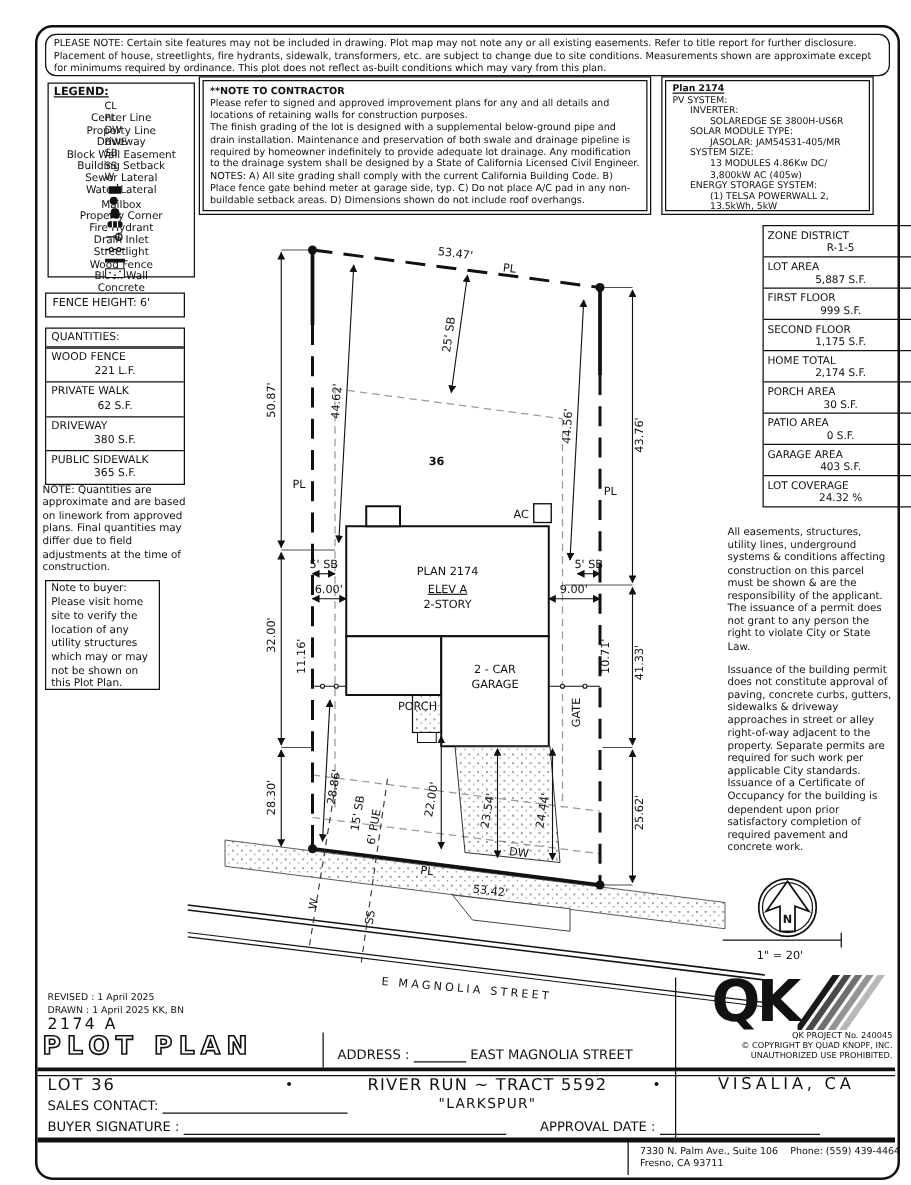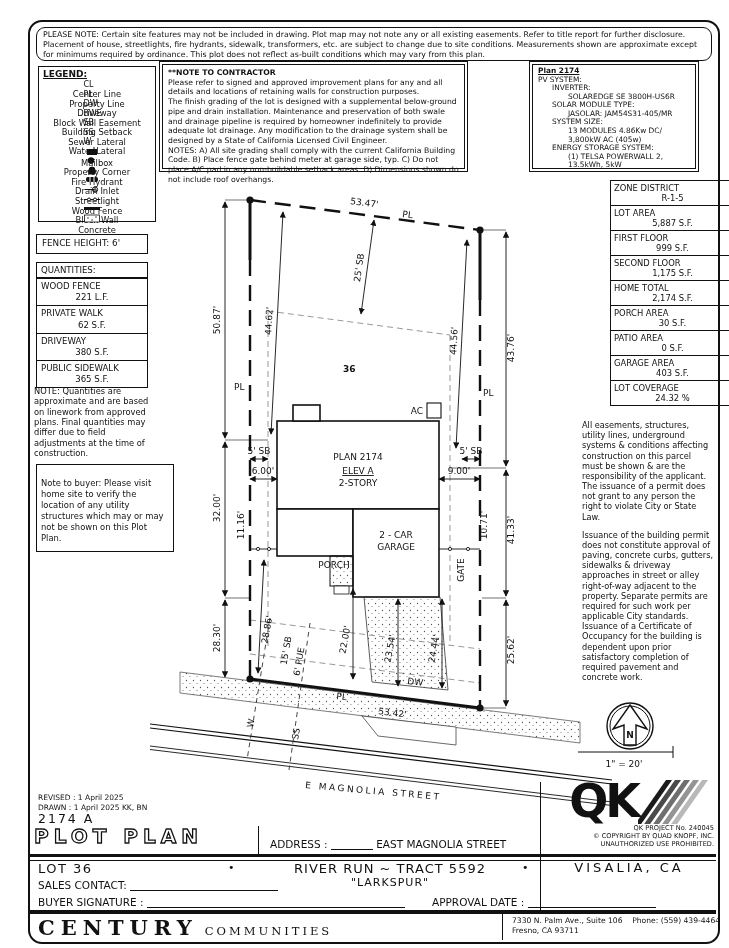--- a/index.html
+++ b/index.html
@@ -6,38 +6,38 @@
   .page{position:relative;width:729px;height:948px;background:#fff;font-family:"DejaVu Sans",sans-serif;color:#111;overflow:hidden;}
   .abs{position:absolute;}
   .pageborder{left:28px;top:20px;width:688px;height:920px;border:2.2px solid #111;border-radius:14px;pointer-events:none;}
   .topnote{left:36px;top:27px;width:676px;height:34px;border:1.7px solid #111;border-radius:9px;padding:2px 6px;font-size:7.8px;line-height:1.3;box-sizing:border-box;}
   .box{border:1.6px solid #111;box-sizing:border-box;background:#fff;}
   .dblbox{border:1.6px solid #111;outline:1.5px solid #111;outline-offset:2px;box-sizing:border-box;background:#fff;}
   .legend{left:38px;top:66px;width:118px;height:156px;padding:2px 4px;font-size:8.4px;}
   .legend .ttl{font-weight:bold;text-decoration:underline;font-size:9px;margin-bottom:1px;}
   .lrow{display:flex;align-items:center;height:9.55px;flex-direction:column;}
   .lsym{width:27px;font-size:8px;flex:none;}
-  .contractor{left:162px;top:64px;width:303px;height:105px;padding:3px 5px;font-size:7.7px;line-height:1.26;}
+  .contractor{left:162px;top:64px;width:356px;height:105px;padding:3px 5px;font-size:7.7px;line-height:1.26;}
   .contractor .ttl{font-weight:bold;}
   .pvbox{left:532px;top:64px;width:164px;height:105px;padding:2px 5px;font-size:7.4px;line-height:1.16;}
   .pvbox .ttl{font-weight:bold;text-decoration:underline;}
   .ind1{padding-left:14px;}
   .ind2{padding-left:30px;}
   .zonetbl{left:610px;top:180px;width:125px;border:1.6px solid #111;box-sizing:border-box;}
   .zrow{border-top:1px solid #111;padding:1.5px 3px;font-size:8.4px;line-height:1.25;}
   .zrow:first-child{border-top:none;}
   .zval{text-align:center;}
   .fencebox{left:36px;top:234px;width:112px;height:20px;padding:3px 5px;font-size:8.8px;}
   .qtbl{left:36px;top:262px;width:112px;border:1.6px solid #111;box-sizing:border-box;}
   .qhdr{padding:2px 4px;font-size:8.6px;border-bottom:1px solid #111;}
   .qrow{border-top:1px solid #111;padding:2px 4px;font-size:8.6px;line-height:1.3;}
   .qrow:first-child{border-top:none;}
   .qval{text-align:center;}
   .qnote{left:34px;top:386px;width:118px;font-size:8.3px;line-height:1.25;}
-  .buyernote{left:36px;top:464px;width:138px;height:88px;padding:13px 4px;font-size:8.4px;line-height:1.3;}
+  .buyernote{left:36px;top:464px;width:92px;height:88px;padding:0 4px;font-size:8.4px;line-height:1.3;}
   .rightnotes{left:582px;top:420px;width:132px;font-size:8.2px;line-height:1.24;}
   .rightnotes p{margin:0 0 8px 0;}
   svg text{font-family:"DejaVu Sans",sans-serif;font-size:9px;fill:#111;}
   .vline{width:0;border-left:1.5px solid #111;}
   .hrule{left:30px;top:854px;width:686px;height:3px;border-top:3px solid #111;border-bottom:1.4px solid #111;}
   .smalltxt{font-size:7.5px;}
   .plotplan{left:34px;top:824px;font-size:20px;font-weight:700;letter-spacing:5px;color:#fff;-webkit-text-stroke:1.3px #111;}
   .blank{display:inline-block;border-bottom:1.2px solid #111;height:11px;vertical-align:bottom;}
   .qk-small{font-size:6.6px;line-height:1.25;text-align:right;}
   .brand{font-family:"DejaVu Serif",serif;}
@@ -439,24 +439,20 @@
   <div class="abs" style="left:38px;top:896px;font-size:10.5px;">
     <span>BUYER SIGNATURE :</span>
     <span class="blank" style="width:258px;"></span>
   </div>
   <div class="abs" style="left:432px;top:896px;font-size:10.5px;">
     <span>APPROVAL DATE :</span>
     <span class="blank" style="width:128px;"></span>
   </div>
 
   <div class="abs" style="left:30px;top:910px;width:686px;height:3.5px;background:#111;"></div>
-  <div class="abs" style="left:38px;top:915px;display:flex;align-items:baseline;gap:7px;">
-    <span class="brand" style="font-size:21px;letter-spacing:6px;font-weight:600;">CENTURY</span>
-    <span class="brand" style="font-size:11.5px;letter-spacing:3px;">COMMUNITIES</span>
-  </div>
   <div class="abs vline" style="left:502px;top:912px;height:28px;"></div>
   <div class="abs" style="left:512px;top:916px;font-size:7.6px;line-height:1.35;">
     <div>
       <span>7330 N. Palm Ave., Suite 106</span>&nbsp;&nbsp;&nbsp;
       <span>Phone: (559) 439-4464</span>
     </div>
     <div>Fresno, CA  93711</div>
   </div>
 </div>
 

